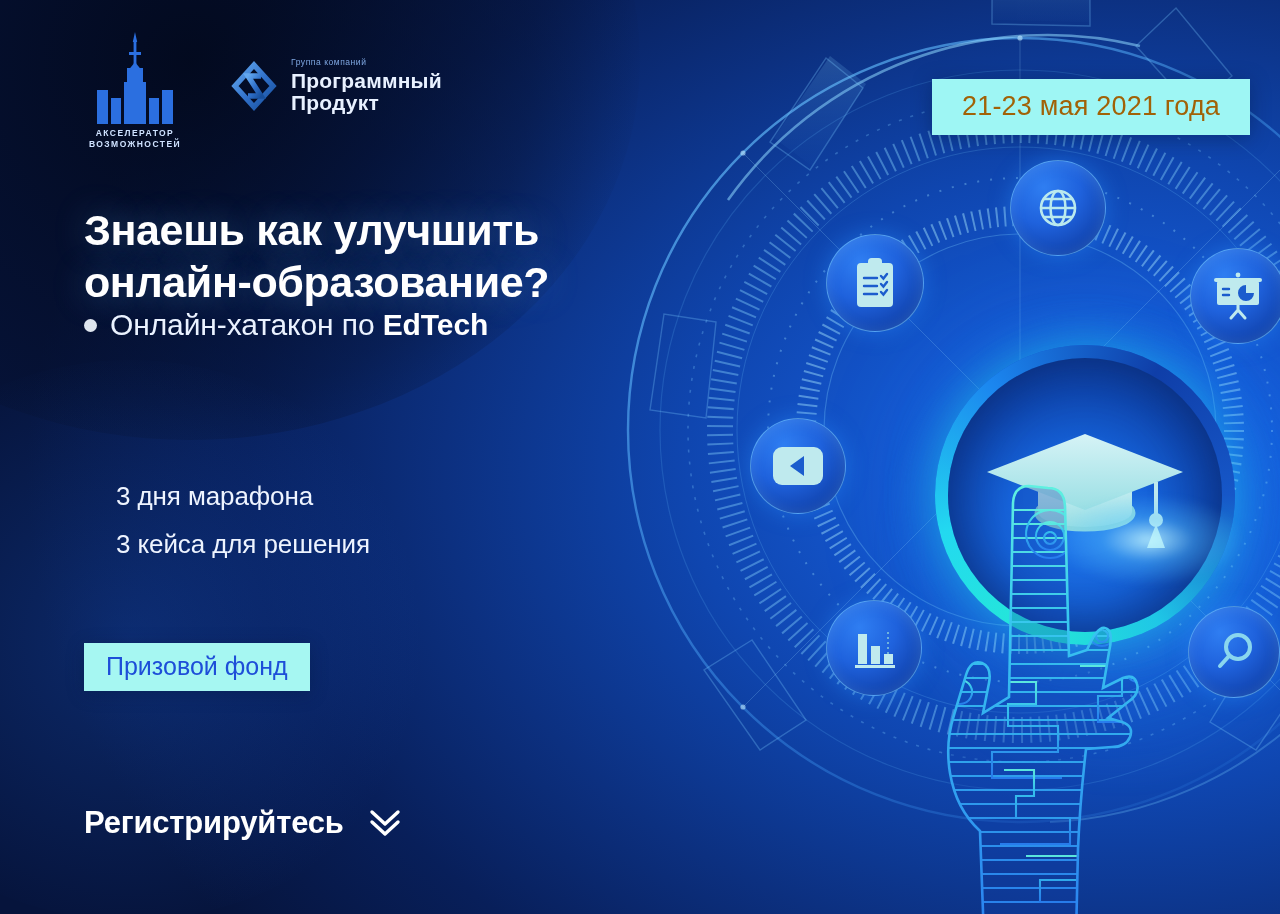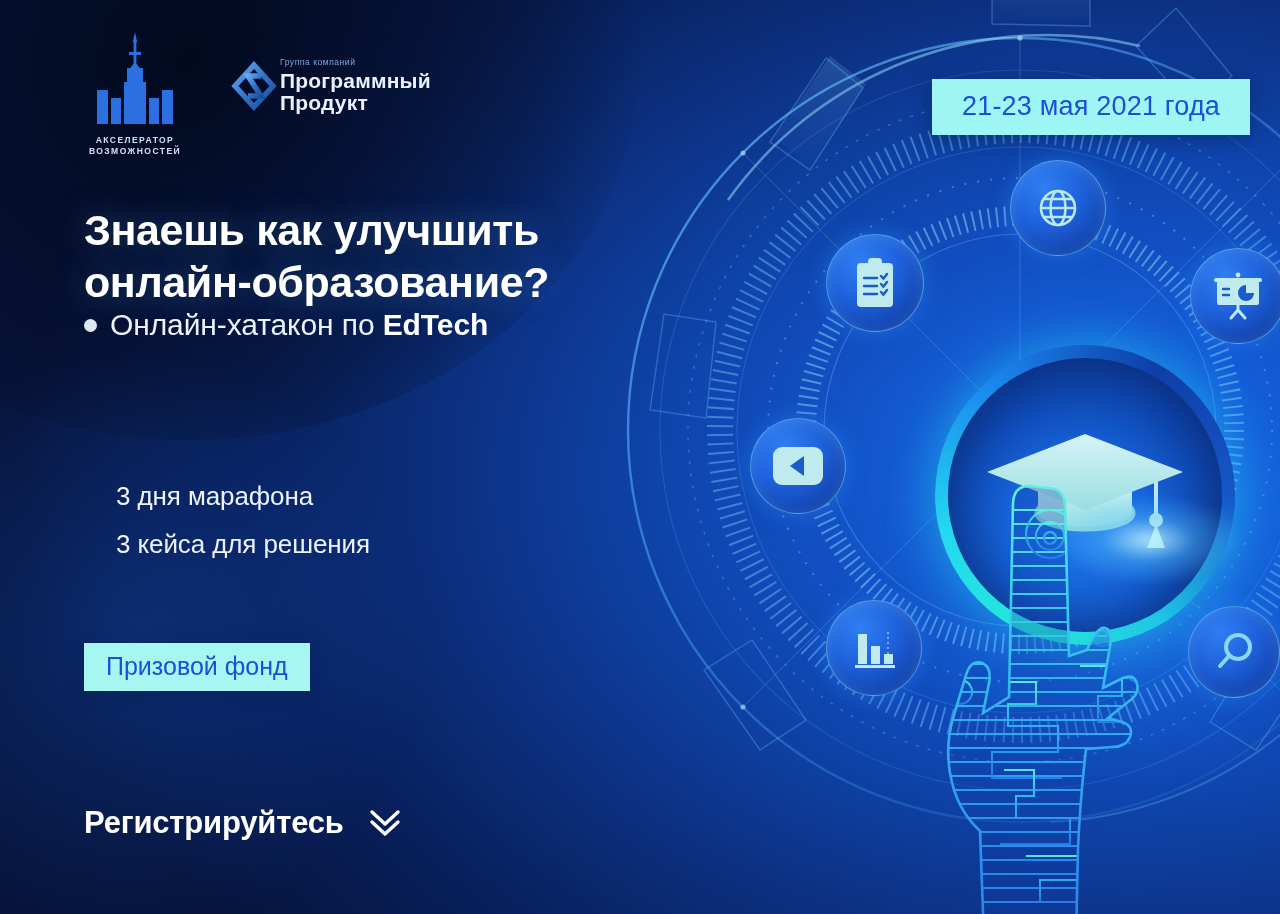--- a/index.html
+++ b/index.html
@@ -70,34 +70,34 @@
     background:radial-gradient(ellipse, rgba(190,245,255,.85) 0%, rgba(90,200,255,.38) 34%, rgba(40,150,255,0) 72%);
     filter:blur(3px); pointer-events:none;
   }
 
   
   .hand { position:absolute; left:930px; top:470px; width:270px; height:470px; pointer-events:none; }
   .hand svg { width:100%; height:100%; display:block; overflow:visible; }
 
   
   .logos { position:absolute; left:80px; top:32px; display:flex; align-items:flex-start; gap:38px; }
-  .logo-msu { width:110px; display:flex; flex-direction:column; align-items:center; gap:7px; }
+  .logo-msu { width:110px; display:flex; flex-direction:column; align-items:center; }
   .logo-msu .msu-caption { text-align:center; line-height:1.35; }
   .logo-msu .msu-caption span {
     display:block; color:#cfe2ff; font-size:8.5px; font-weight:700; letter-spacing:1.45px;
   }
-  .logo-pp { display:flex; align-items:center; padding-top:26px; }
+  .logo-pp { display:flex; align-items:center; gap:11px; padding-top:26px; }
   .pp-text { display:flex; flex-direction:column; line-height:1; }
   .pp-kicker { color:#7ea6e0; font-size:8.5px; letter-spacing:.55px; margin-bottom:3px; }
   .pp-name { color:#e8f1ff; font-size:21px; font-weight:700; letter-spacing:.2px; line-height:1.06; }
 
   
   .date-badge {
     position:absolute; left:932px; top:79px; padding:12px 30px 13px;
-    background:#9ef6f4; color:#1d4ed8;
+    background:#9ef6f4; color:#a16207;
     font-size:27px; letter-spacing:.2px;
     box-shadow:0 3px 20px rgba(0,20,50,.35);
     white-space:nowrap;
   }
 
   
   .copy { position:absolute; left:84px; top:205px; width:620px; }
   .headline {
     color:#fff; font-size:43px; font-weight:700; line-height:1.20;
     letter-spacing:-.4px; text-shadow:0 0 34px rgba(110,180,255,.40);

